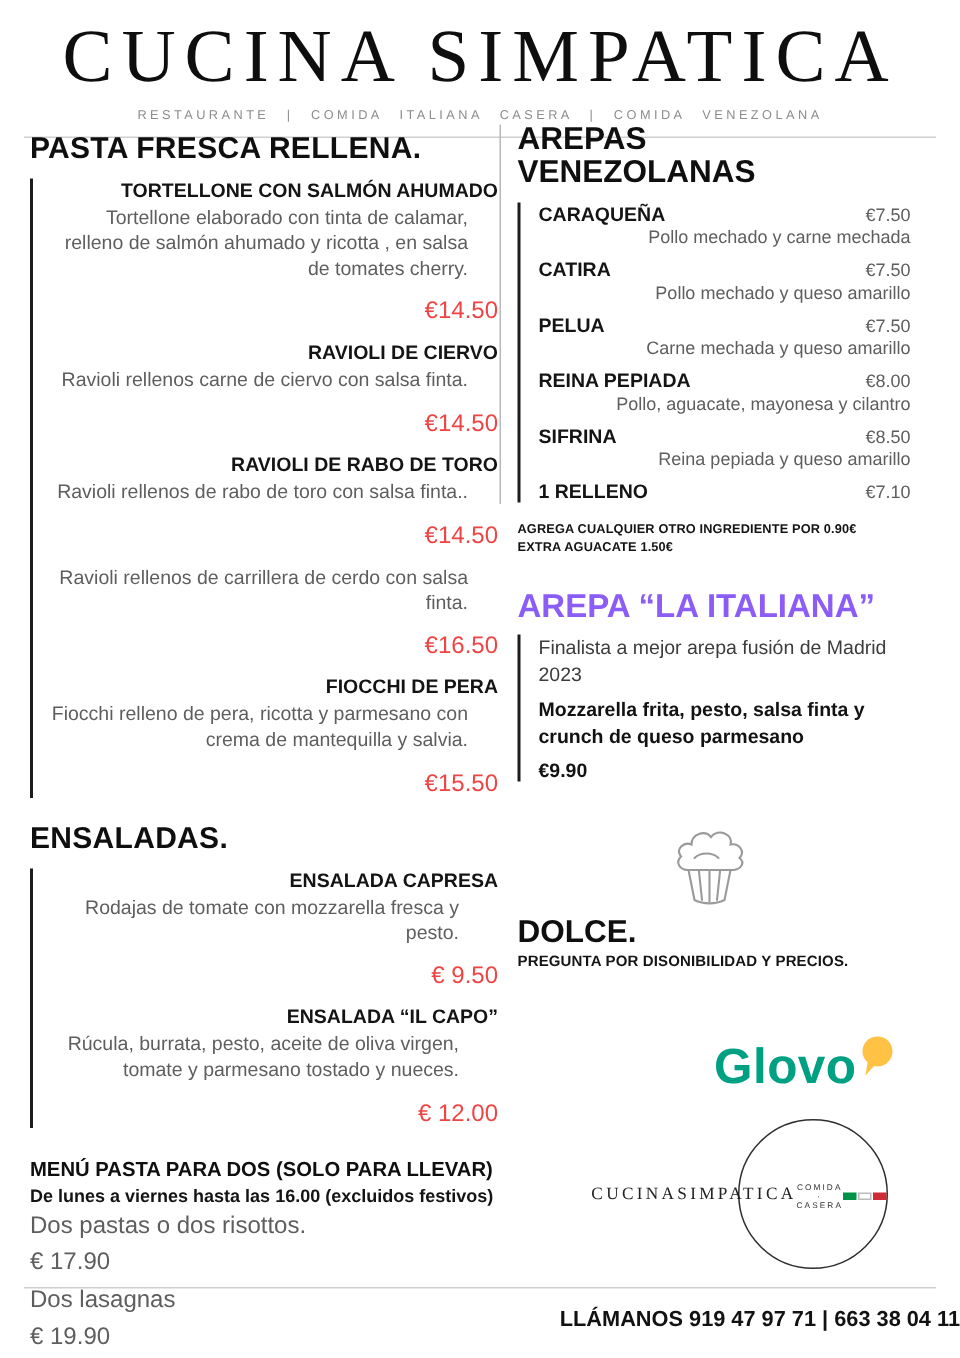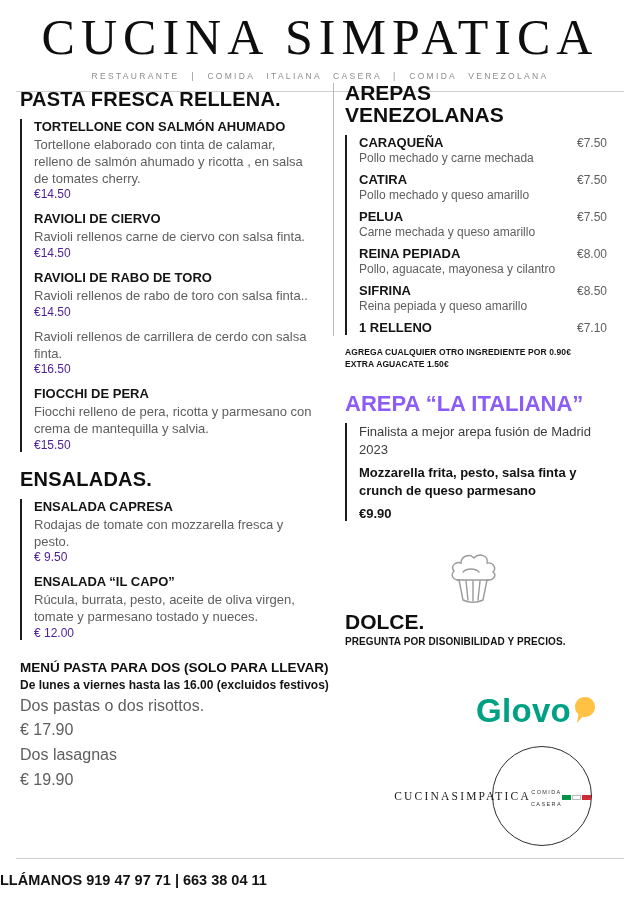--- a/index.html
+++ b/index.html
@@ -22,26 +22,26 @@
     color:#8c8c8c;
   }
   .header-rule { border:0; border-top:1px solid #cfcfcf; margin:10px 16px 0; }
   .v-divider { position:absolute; left:333px; top:83px; height:253px; width:0; border-left:1px solid #b8b8b8; }
 
   
   .col-left  { position:absolute; left:20px;  top:88px; width:312px; }
   .col-right { position:absolute; left:345px; top:82px; width:262px; }
 
   .section-heading { font-size:20px; font-weight:bold; color:#0f0f0f; letter-spacing:0.2px; }
-  .rule-block { border-left:2px solid #1c1c1c; padding-left:12px; margin-top:8px; }
+  .rule-block { border-left:2px solid #1c1c1c; padding-left:12px; margin-top:8px;text-align:right; }
 
   .menu-item { margin-bottom:10px; }
   .item-name  { font-size:13px; font-weight:bold; color:#141414; line-height:1.25; }
   .item-desc  { font-size:13px; color:#5e5e5e; line-height:1.28; margin-top:2px; max-width:278px; }
-  .item-price { font-size:12px; color:#4c1d95; margin-top:0; }
+  .item-price { font-size:16px; color:#ef4444; margin-top:12px; }
 
   .ensaladas { margin-top:16px; }
   .ensaladas .item-desc { max-width:272px; }
 
   .menu-dos { margin-top:20px; }
   .menu-dos-heading { font-size:13.5px; font-weight:bold; color:#0f0f0f; white-space:nowrap; }
   .menu-dos-sub { font-size:12px; font-weight:bold; color:#141414; margin-top:3px; white-space:nowrap; }
   .menu-dos-line { font-size:16px; color:#5e5e5e; margin-top:4px; line-height:1.3; }
 
   
@@ -60,21 +60,21 @@
   .italiana-desc  { font-size:13px; font-weight:bold; color:#121212; line-height:1.35; margin-top:6px; max-width:246px; }
   .italiana-price { font-size:13px; font-weight:bold; color:#121212; margin-top:7px; }
 
   
   .dolce { position:absolute; left:345px; top:550px; width:262px; }
   .cupcake { display:block; margin-left:92px; }
   .dolce-heading { font-size:21px; font-weight:bold; color:#0f0f0f; margin-top:2px; }
   .dolce-sub { font-size:10px; font-weight:bold; color:#141414; margin-top:2px; letter-spacing:0.1px; white-space:nowrap; }
 
   
-  .glovo { position:absolute; left:476px; top:692px; display:flex; align-items:center; }
+  .glovo { position:absolute; left:476px; top:692px; display:flex; align-items:flex-start; }
   .glovo-text { font-size:33px; font-weight:bold; color:#00A082; letter-spacing:0.3px; }
   .glovo-pin { margin-left:3px; margin-top:-2px; }
 
   
   .stamp {
     position:absolute; left:492px; top:746px; width:100px; height:100px;
     border:1.5px solid #2e2e2e; border-radius:50%;
     display:flex; flex-direction:row; align-items:center; justify-content:flex-end;
     text-align:center;
   }
@@ -82,21 +82,21 @@
   .stamp-line { width:42px; height:1px; background:#3a3a3a; margin:2px 0; }
   .stamp-sub { font-size:5.5px; letter-spacing:1.4px; color:#333; margin-top:3px; }
   .stamp-flag { display:flex; gap:1px; margin-top:3px; }
   .stamp-flag span { width:9px; height:5px; display:block; }
   .flag-green { background:#009246; }
   .flag-white { background:#fff; border:0.5px solid #bbb; }
   .flag-red   { background:#CE2B37; }
 
   
   .footer-rule { position:absolute; left:16px; right:16px; top:858px; border-top:1px solid #cfcfcf; }
-  .footer-text { position:absolute; left:0; right:0; top:872px; text-align:left; font-size:14.5px; font-weight:bold; color:#121212; }
+  .footer-text { position:absolute; left:0; right:0; top:872px; text-align:right; font-size:14.5px; font-weight:bold; color:#121212; }
 </style>
 </head>
 <body>
 
 <div class="title">CUCINA SIMPATICA</div>
 <div class="tagline">RESTAURANTE | COMIDA ITALIANA CASERA | COMIDA VENEZOLANA</div>
 <hr class="header-rule">
 <div class="v-divider"></div>
 
 <div class="col-left">

